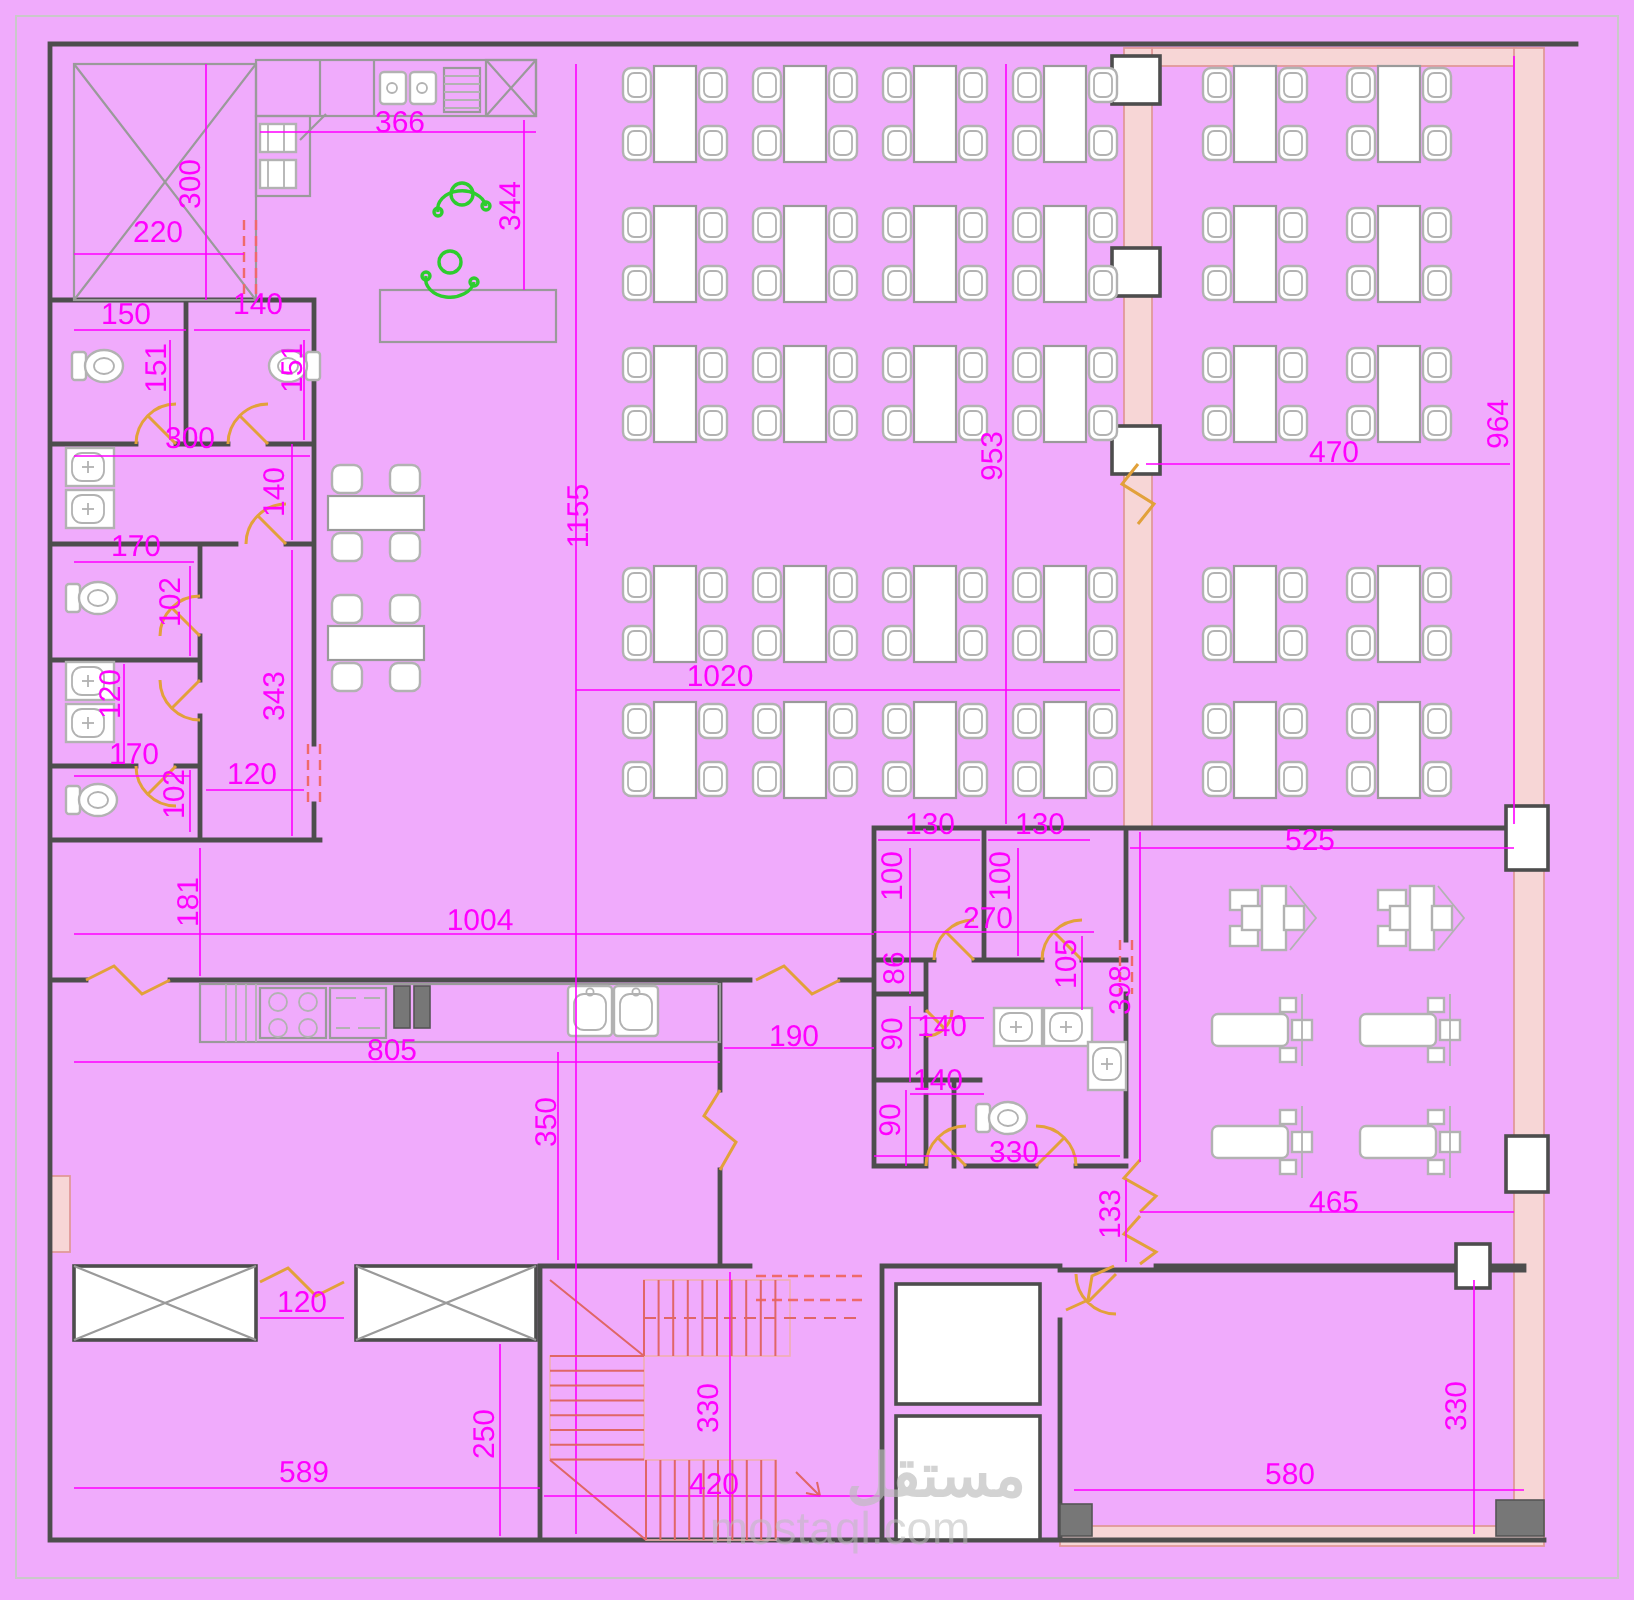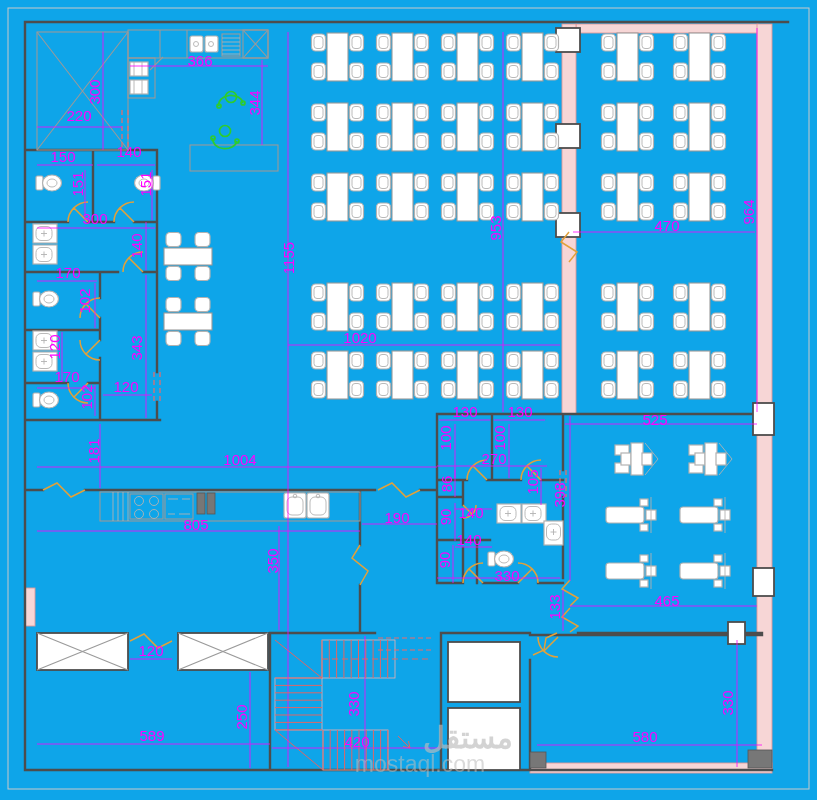--- a/index.html
+++ b/index.html
@@ -1,16 +1,16 @@
 <!DOCTYPE html>
 <html><head>
 <meta charset="utf-8">
 <style>
   html,body{margin:0;padding:0;background:#fff;}
-  #wrap{width:817px;height:800px;position:relative;background:#0ea5e9;overflow:hidden;}
+  #wrap{width:817px;height:800px;position:relative;background:#f0abfc;overflow:hidden;}
   svg{display:block;font-family:"Liberation Sans",sans-serif;}
   .frame{stroke:#c9c9c9;stroke-width:1;fill:none;}
   .wall{stroke:var(--wall);stroke-width:2.4;fill:none;stroke-linecap:square;}
   .wall2{stroke:var(--wall);stroke-width:1.8;fill:#fff;}
   .lite{stroke:var(--lite);stroke-width:1.1;fill:none;}
   .litefill{stroke:var(--lite);stroke-width:1.1;fill:#fff;}
   .furn{stroke:var(--furn);stroke-width:1.2;fill:#fff;}
   .furn-in{stroke:var(--furn);stroke-width:0.9;fill:none;}
   .dkbox{fill:#777;stroke:#555;stroke-width:0.8;}
   .pink{fill:var(--wallfill);stroke:var(--wallfilledge);stroke-width:0.9;}

